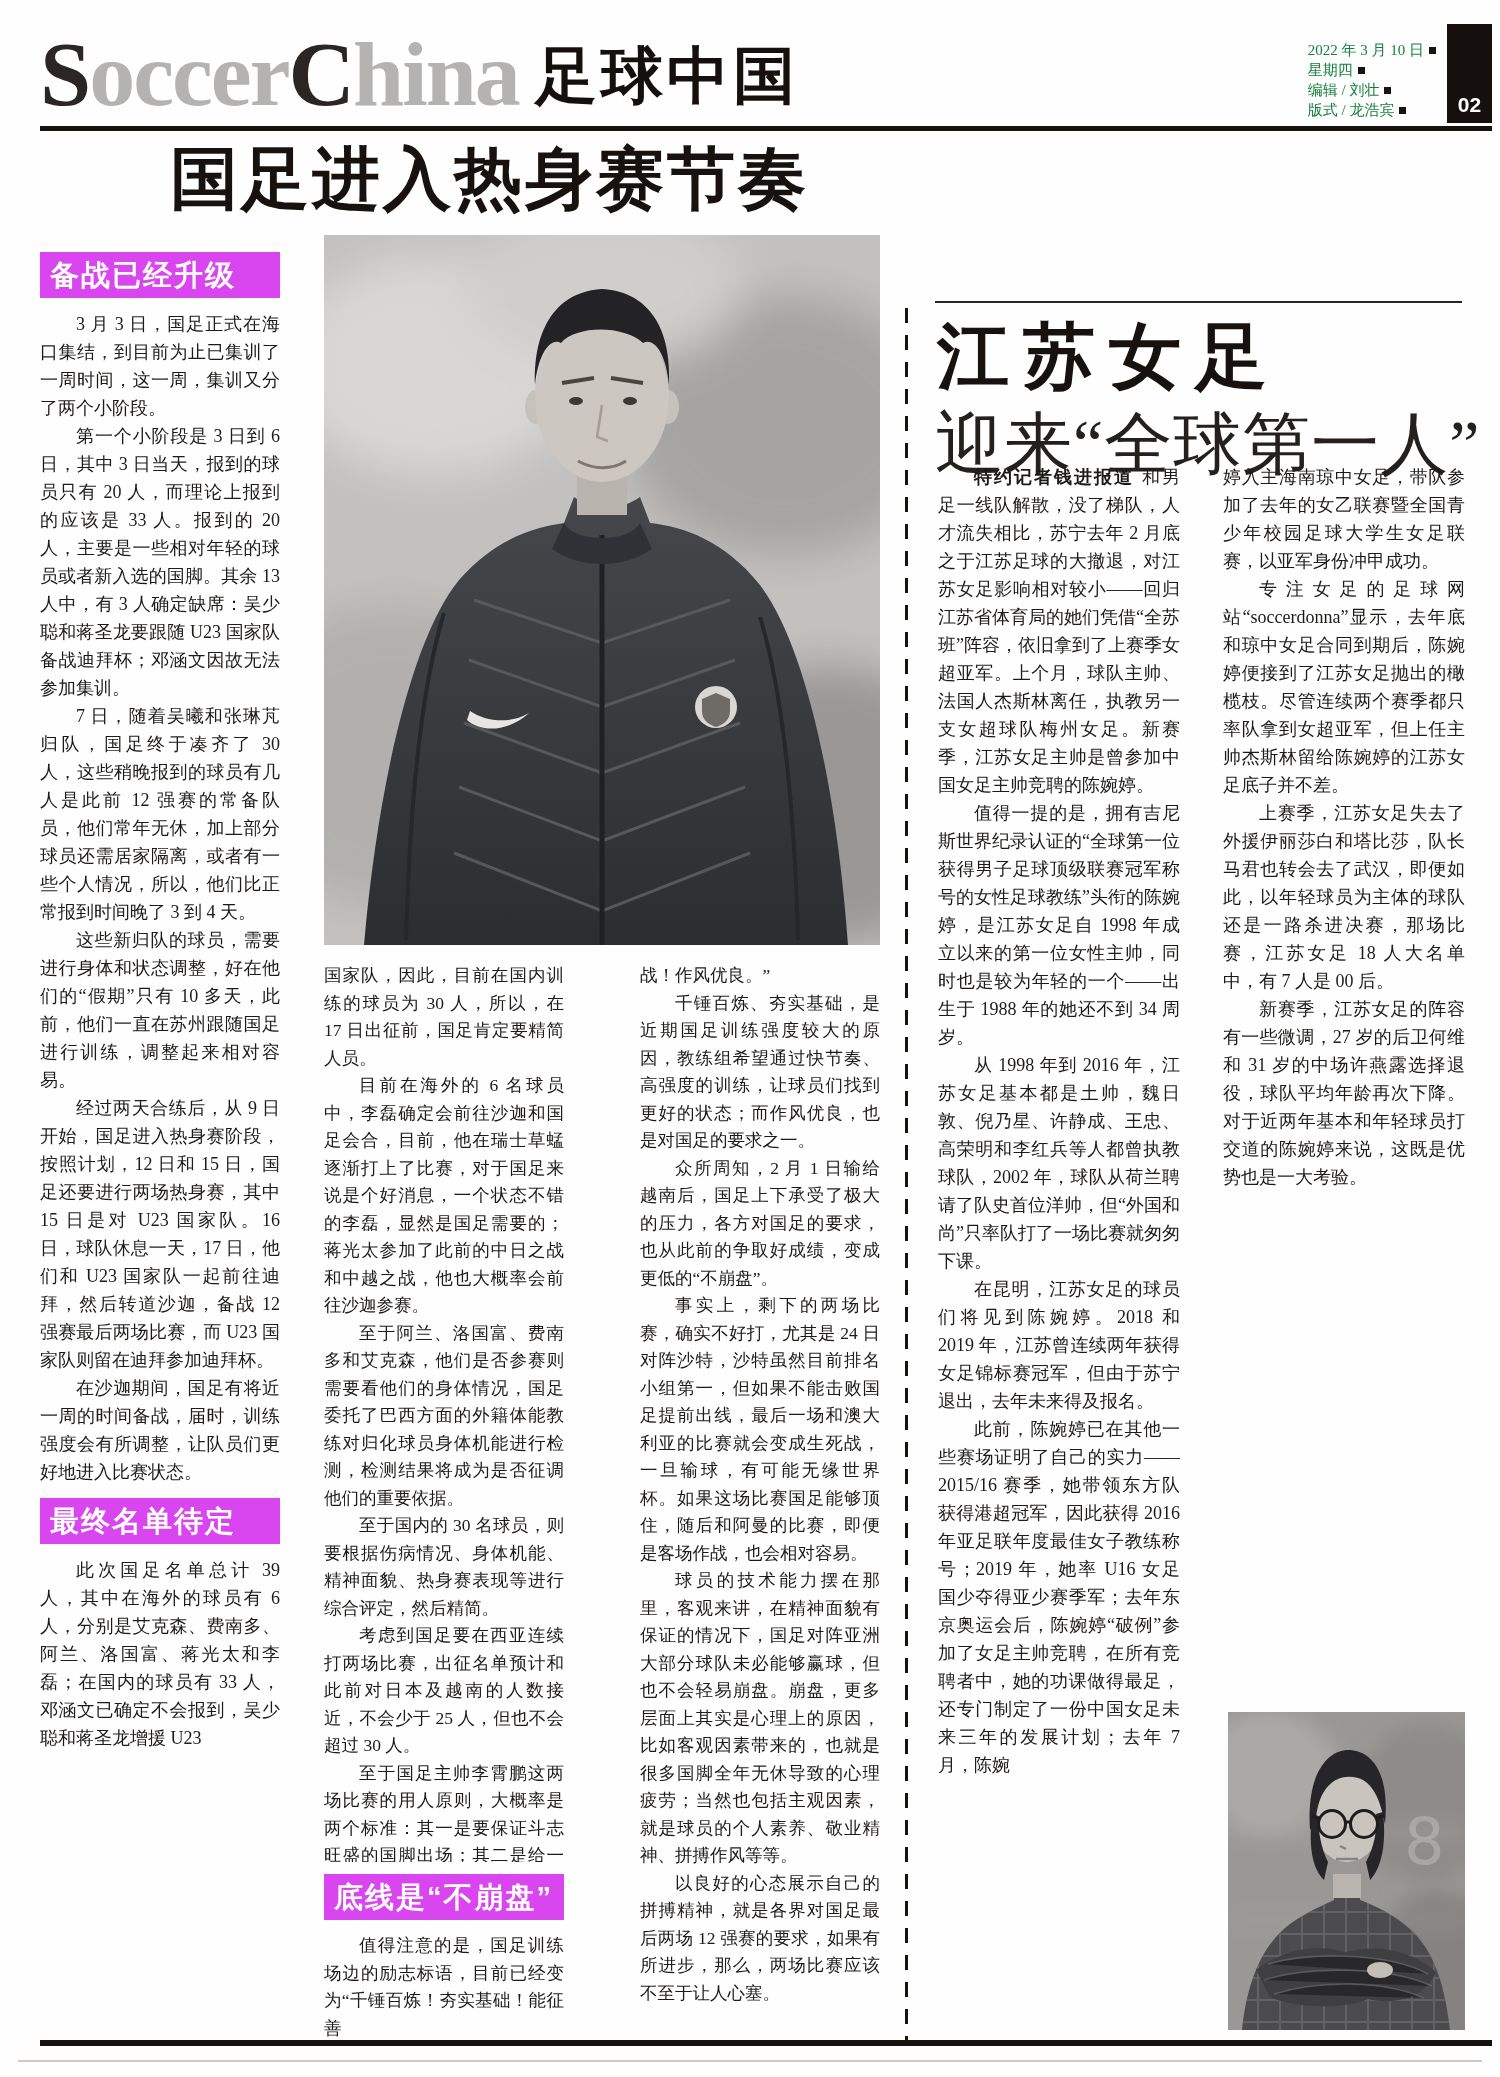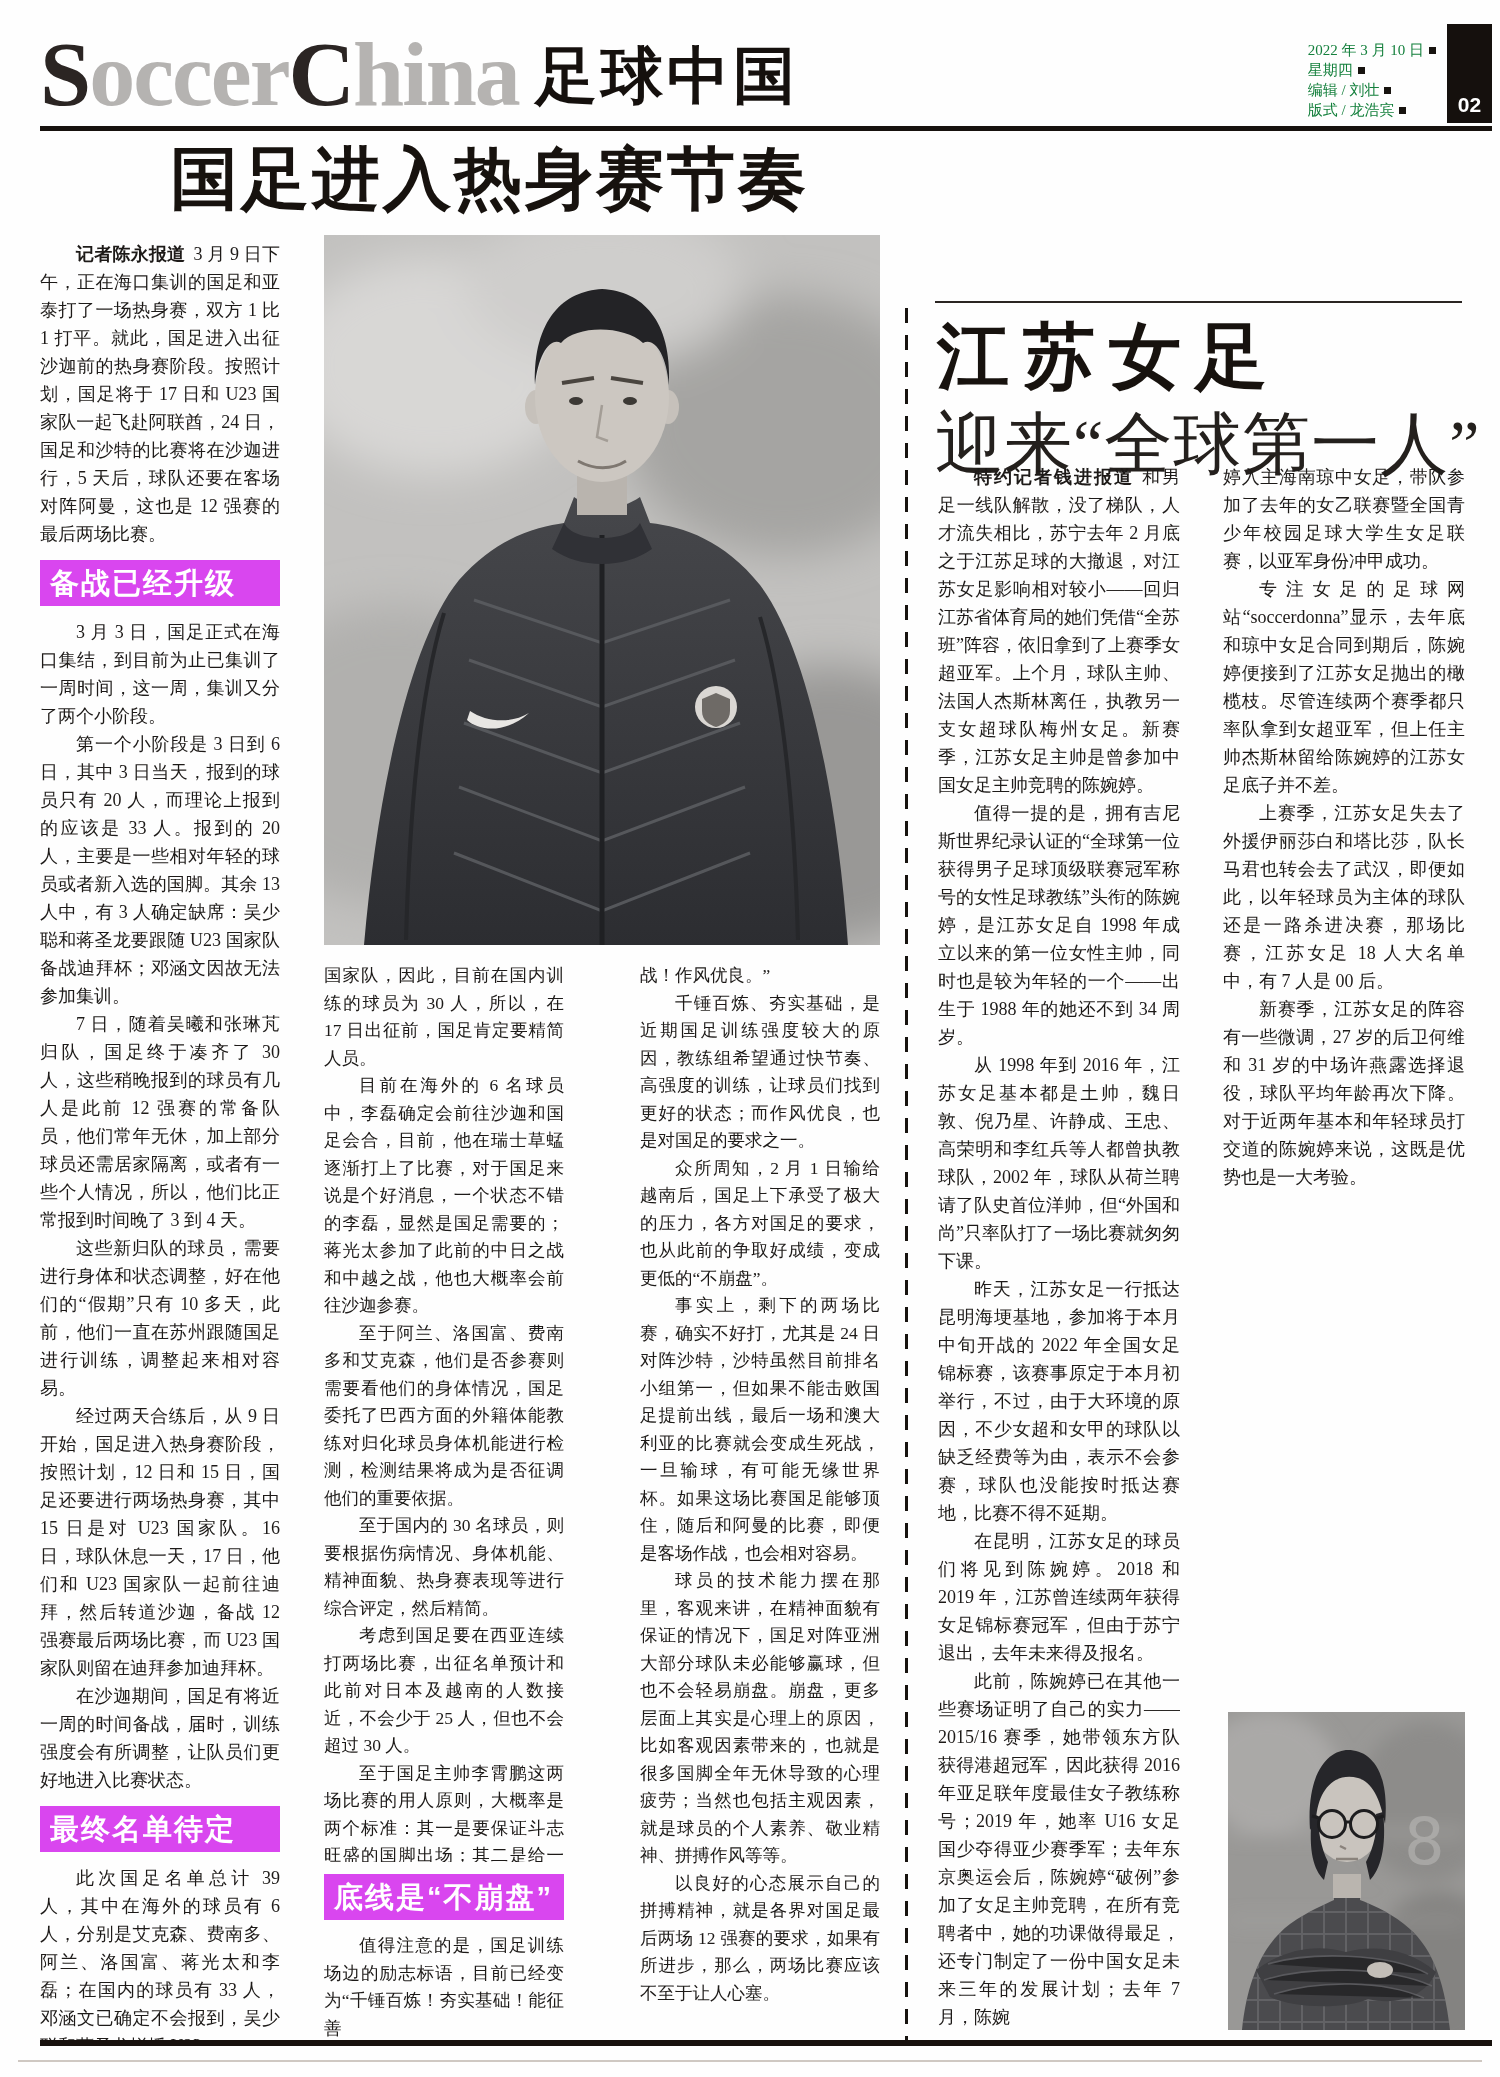--- a/index.html
+++ b/index.html
@@ -69,21 +69,20 @@
   <div class="pageno">
       <span>02</span>
     </div>
 
   <div class="head-rule"></div>
 
   <div class="main-headline">国足进入热身赛节奏</div>
 
   <div class="left-article">
     <div class="col col-1">
-        <p class="para"><span class="lead">记者陈永报道</span>3 月 9 日下午，正在海口集训的国足和亚泰打了一场热身赛，双方 1 比 1 打平。就此，国足进入出征沙迦前的热身赛阶段。按照计划，国足将于 17 日和 U23 国家队一起飞赴阿联酋，24 日，国足和沙特的比赛将在沙迦进行，5 天后，球队还要在客场对阵阿曼，这也是 12 强赛的最后两场比赛。</p>
         <div class="sec-h">备战已经升级</div>
         <p class="para">3 月 3 日，国足正式在海口集结，到目前为止已集训了一周时间，这一周，集训又分了两个小阶段。</p>
         <p class="para">第一个小阶段是 3 日到 6 日，其中 3 日当天，报到的球员只有 20 人，而理论上报到的应该是 33 人。报到的 20 人，主要是一些相对年轻的球员或者新入选的国脚。其余 13 人中，有 3 人确定缺席：吴少聪和蒋圣龙要跟随 U23 国家队备战迪拜杯；邓涵文因故无法参加集训。</p>
         <p class="para">7 日，随着吴曦和张琳芃归队，国足终于凑齐了 30 人，这些稍晚报到的球员有几人是此前 12 强赛的常备队员，他们常年无休，加上部分球员还需居家隔离，或者有一些个人情况，所以，他们比正常报到时间晚了 3 到 4 天。</p>
         <p class="para">这些新归队的球员，需要进行身体和状态调整，好在他们的“假期”只有 10 多天，此前，他们一直在苏州跟随国足进行训练，调整起来相对容易。</p>
         <p class="para">经过两天合练后，从 9 日开始，国足进入热身赛阶段，按照计划，12 日和 15 日，国足还要进行两场热身赛，其中 15 日是对 U23 国家队。16 日，球队休息一天，17 日，他们和 U23 国家队一起前往迪拜，然后转道沙迦，备战 12 强赛最后两场比赛，而 U23 国家队则留在迪拜参加迪拜杯。</p>
         <p class="para">在沙迦期间，国足有将近一周的时间备战，届时，训练强度会有所调整，让队员们更好地进入比赛状态。</p>
         <div class="sec-h">最终名单待定</div>
         <p class="para">此次国足名单总计 39 人，其中在海外的球员有 6 人，分别是艾克森、费南多、阿兰、洛国富、蒋光太和李磊；在国内的球员有 33 人，邓涵文已确定不会报到，吴少聪和蒋圣龙增援 U23</p>
       </div>
@@ -167,21 +166,20 @@
   <div class="divider"></div>
 
   <div class="right-article">
     <div class="r-rule"></div>
     <div class="r-h1">江苏女足</div>
     <div class="r-h2">迎来“全球第一人”</div>
     <div class="col col-4">
         <p class="para"><span class="lead">特约记者钱进报道</span>和男足一线队解散，没了梯队，人才流失相比，苏宁去年 2 月底之于江苏足球的大撤退，对江苏女足影响相对较小——回归江苏省体育局的她们凭借“全苏班”阵容，依旧拿到了上赛季女超亚军。上个月，球队主帅、法国人杰斯林离任，执教另一支女超球队梅州女足。新赛季，江苏女足主帅是曾参加中国女足主帅竞聘的陈婉婷。</p>
         <p class="para">值得一提的是，拥有吉尼斯世界纪录认证的“全球第一位获得男子足球顶级联赛冠军称号的女性足球教练”头衔的陈婉婷，是江苏女足自 1998 年成立以来的第一位女性主帅，同时也是较为年轻的一个——出生于 1988 年的她还不到 34 周岁。</p>
         <p class="para">从 1998 年到 2016 年，江苏女足基本都是土帅，魏日敦、倪乃星、许静成、王忠、高荣明和李红兵等人都曾执教球队，2002 年，球队从荷兰聘请了队史首位洋帅，但“外国和尚”只率队打了一场比赛就匆匆下课。</p>
-        <p class="para">昨天，江苏女足一行抵达昆明海埂基地，参加将于本月中旬开战的 2022 年全国女足锦标赛，该赛事原定于本月初举行，不过，由于大环境的原因，不少女超和女甲的球队以缺乏经费等为由，表示不会参赛，球队也没能按时抵达赛地，比赛不得不延期。</p>
         <p class="para">在昆明，江苏女足的球员们将见到陈婉婷。2018 和 2019 年，江苏曾连续两年获得女足锦标赛冠军，但由于苏宁退出，去年未来得及报名。</p>
         <p class="para">此前，陈婉婷已在其他一些赛场证明了自己的实力——2015/16 赛季，她带领东方队获得港超冠军，因此获得 2016 年亚足联年度最佳女子教练称号；2019 年，她率 U16 女足国少夺得亚少赛季军；去年东京奥运会后，陈婉婷“破例”参加了女足主帅竞聘，在所有竞聘者中，她的功课做得最足，还专门制定了一份中国女足未来三年的发展计划；去年 7 月，陈婉</p>
       </div>
     <div class="col col-5">
         <p class="para cont">婷入主海南琼中女足，带队参加了去年的女乙联赛暨全国青少年校园足球大学生女足联赛，以亚军身份冲甲成功。</p>
         <p class="para">专注女足的足球网站“soccerdonna”显示，去年底和琼中女足合同到期后，陈婉婷便接到了江苏女足抛出的橄榄枝。尽管连续两个赛季都只率队拿到女超亚军，但上任主帅杰斯林留给陈婉婷的江苏女足底子并不差。</p>
         <p class="para">上赛季，江苏女足失去了外援伊丽莎白和塔比莎，队长马君也转会去了武汉，即便如此，以年轻球员为主体的球队还是一路杀进决赛，那场比赛，江苏女足 18 人大名单中，有 7 人是 00 后。</p>
         <p class="para">新赛季，江苏女足的阵容有一些微调，27 岁的后卫何维和 31 岁的中场许燕露选择退役，球队平均年龄再次下降。对于近两年基本和年轻球员打交道的陈婉婷来说，这既是优势也是一大考验。</p>
       </div>
 

